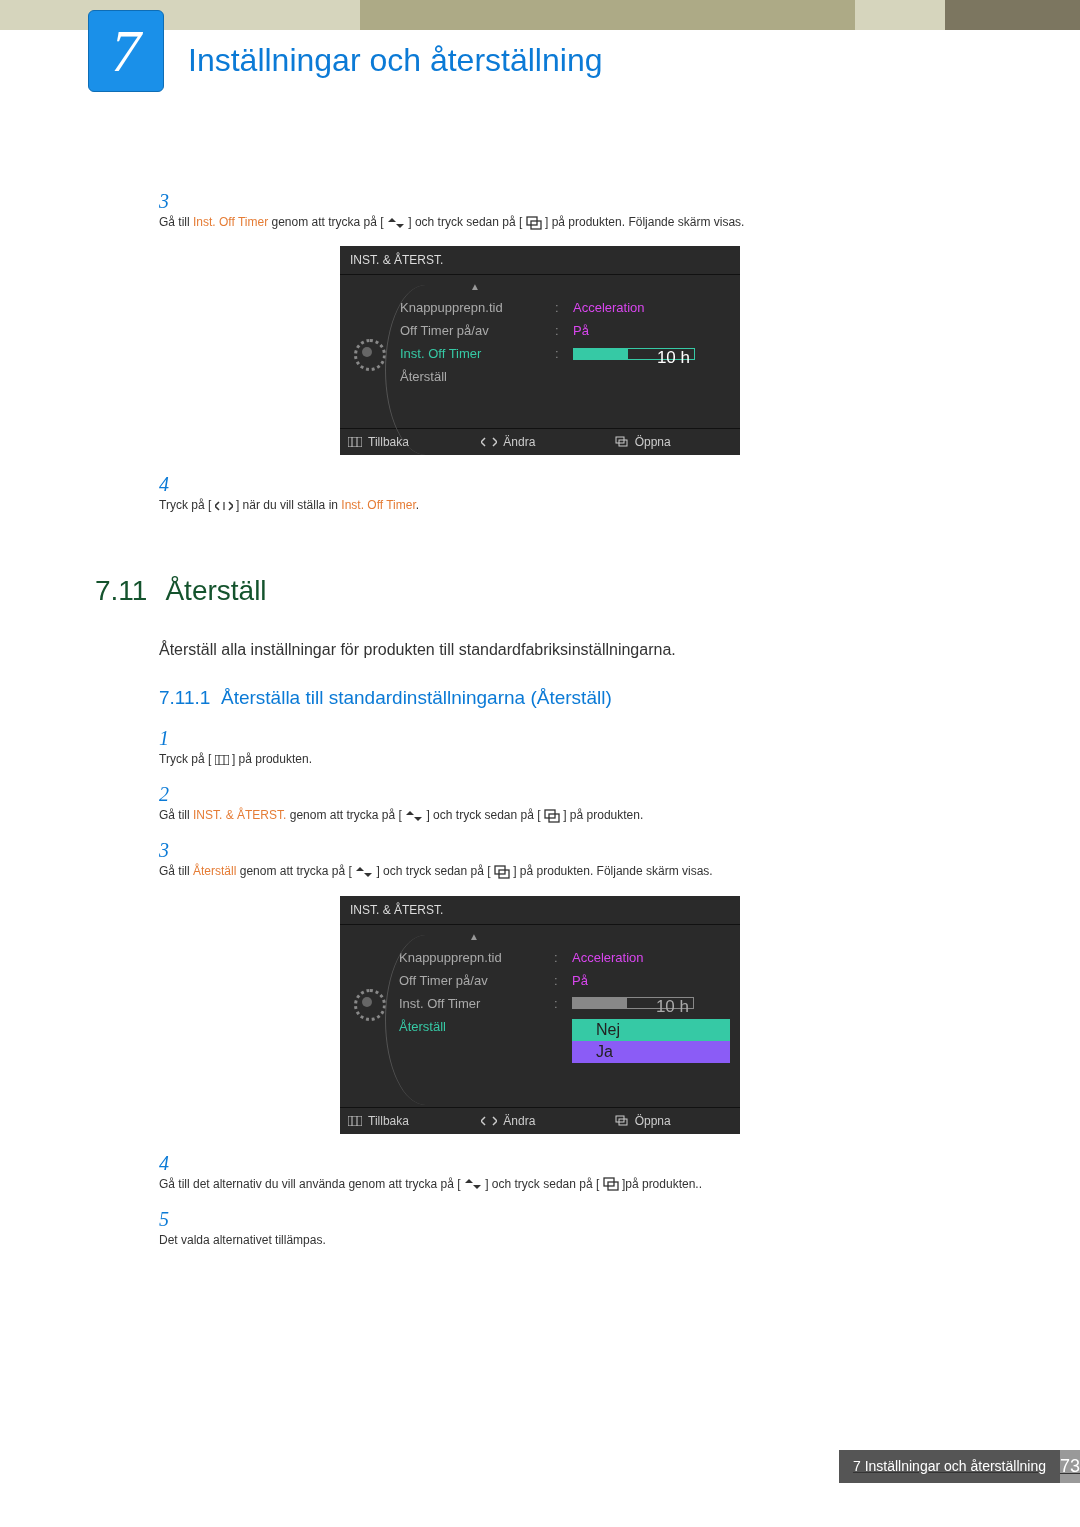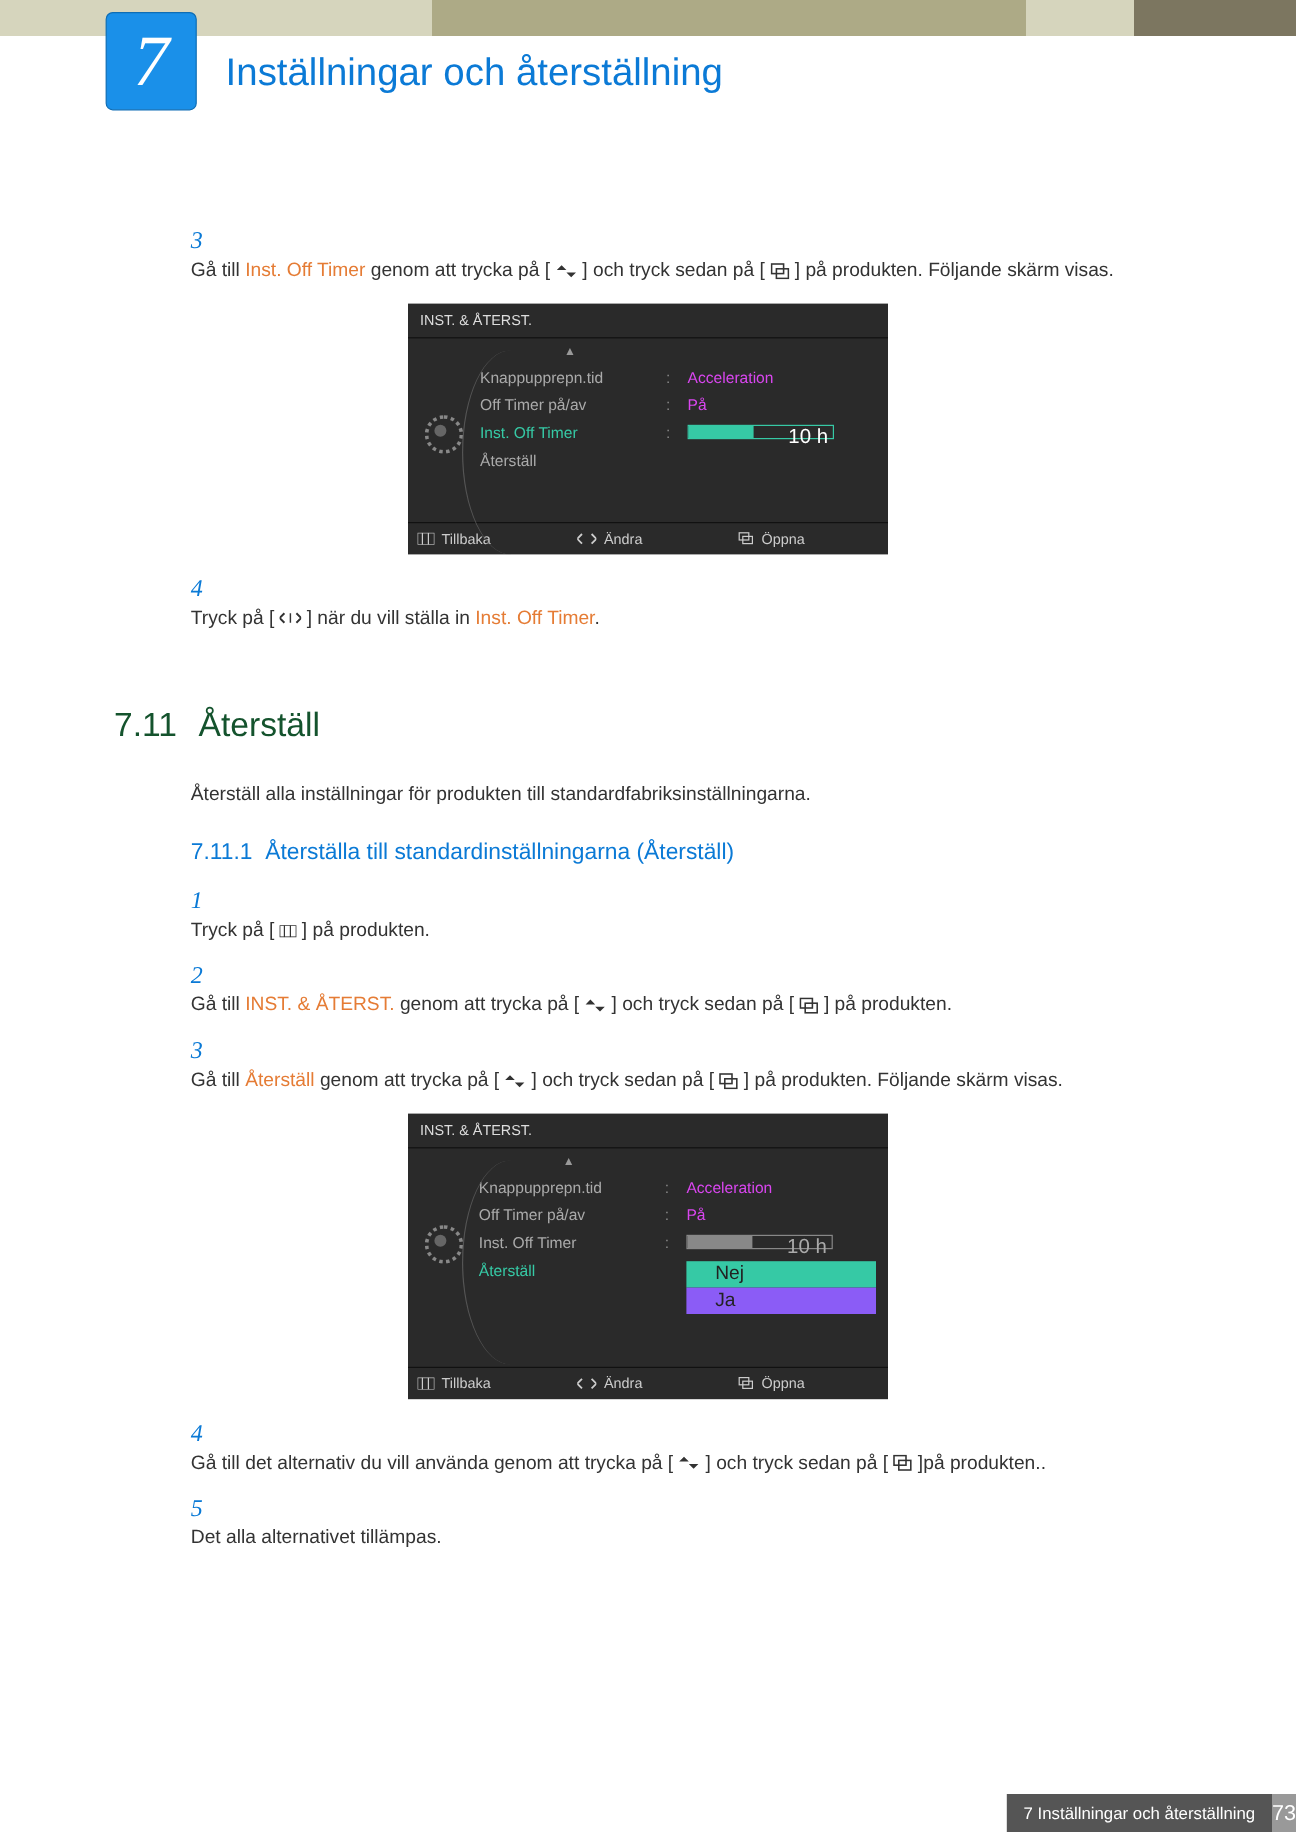--- a/index.html
+++ b/index.html
@@ -51,21 +51,21 @@
     font-style: italic;
     color: #0b7ad6;
     font-size: 20px;
     display: inline-block;
     width: 24px;
     vertical-align: top;
   }
   .step-text {
     display: inline-block;
     width: 830px;
-    font-size: 16px;
+    font-size: 12px;
     line-height: 1.6;
     vertical-align: top;
   }
   .orange { color: #e57c35; }
   .osd {
     width: 400px;
     background: #2a2a2a;
     margin: 10px auto 18px auto;
     color: #bfbfbf;
     font-size: 13px;
@@ -182,20 +182,21 @@
     color: #0b7ad6;
     font-size: 19px;
     margin: 24px 0 18px 64px;
   }
   .step-list { margin-left: 64px; }
   .step-row { margin-bottom: 14px; }
   .footer {
     position: relative;
     margin-top: 200px;
     height: 35px;
+    text-decoration: underline;
   }
   .footer-stripe {
     display: flex;
     justify-content: flex-end;
   }
   .footer-label {
     background: #555;
     color: #fff;
     font-size: 14px;
     padding: 8px 14px;
@@ -437,21 +438,21 @@
         <span>] och tryck sedan på [</span>
         <svg class="ico" width="16" height="14">
             <rect x="1" y="1" width="10" height="8" fill="none" stroke="#333" stroke-width="1.3"></rect>
             <rect x="5" y="5" width="10" height="8" fill="none" stroke="#333" stroke-width="1.3"></rect>
           </svg>
         <span>]på produkten..</span>
       </span>
     </div>
     <div class="step-row">
       <span class="step-num">5</span>
-      <span class="step-text">Det alla alternativet tillämpas.</span>
+      <span class="step-text">Det valda alternativet tillämpas.</span>
     </div>
   </div>
 
 </div>
 
 <div class="footer">
   <div class="footer-stripe">
     <div class="footer-label">7 Inställningar och återställning</div>
     <div class="footer-pagenum">73</div>
   </div>

